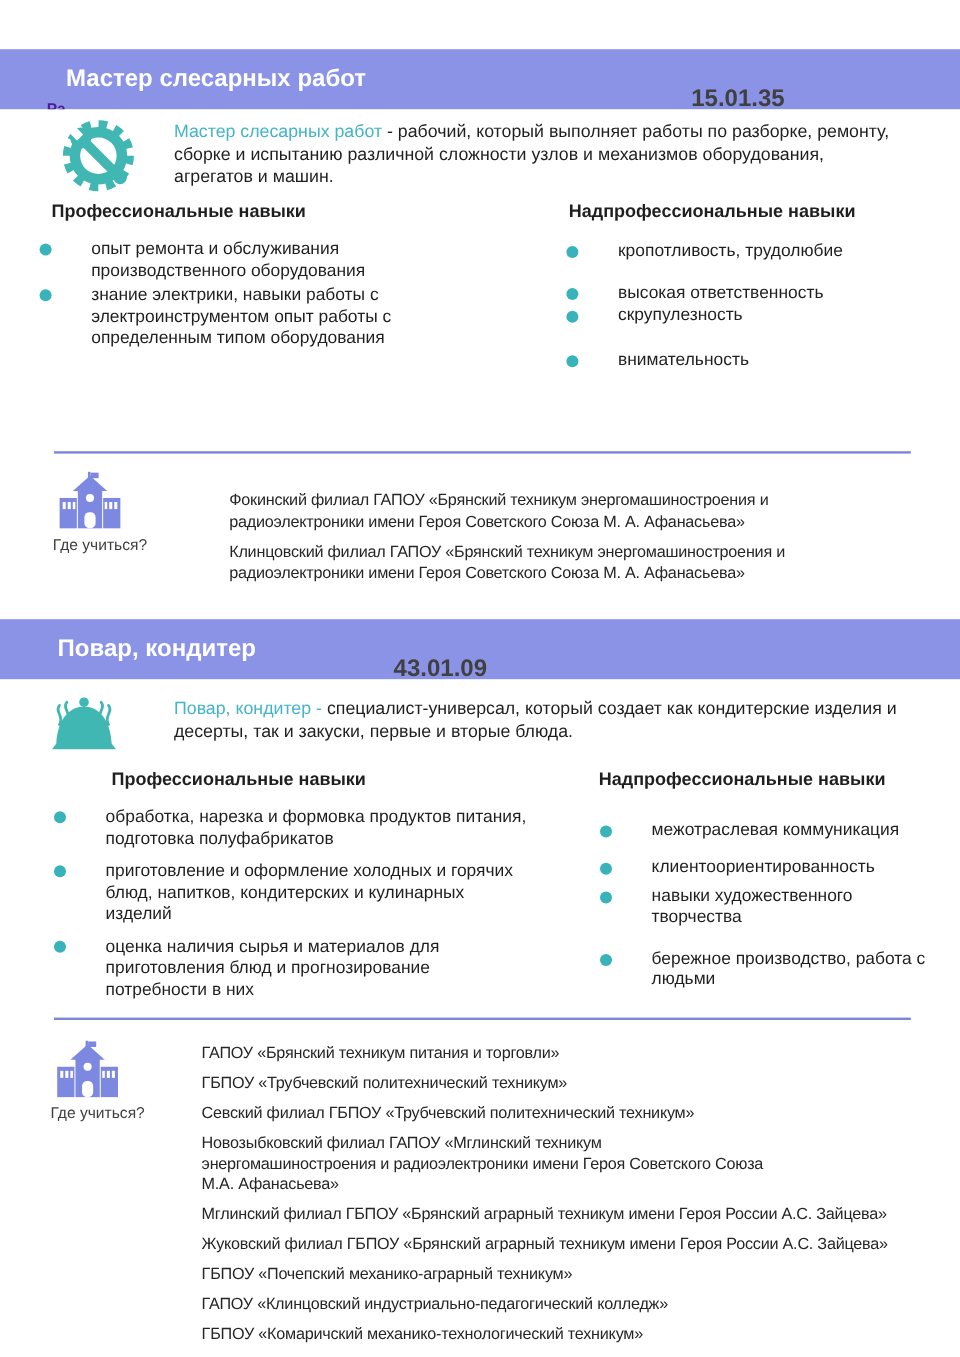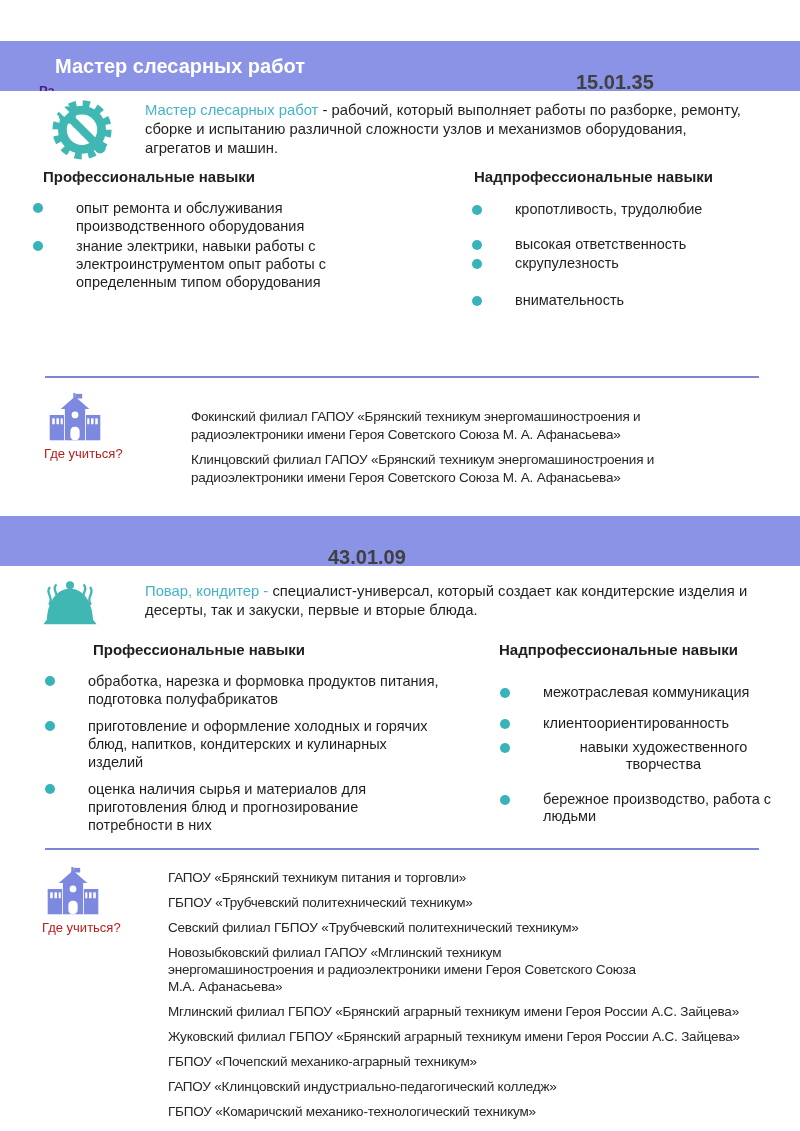--- a/index.html
+++ b/index.html
@@ -45,31 +45,31 @@
   .s1-supra .skill-text{line-height:17px;}
   .s1-supra .skill:nth-child(1){margin-bottom:18px;}
   .s1-supra .skill:nth-child(3){margin-bottom:20px;}
 
   .s2-prof{left:45px;top:672px;width:397px;}
   .s2-prof .skill{margin-bottom:9px;}
   .s2-supra{left:500px;top:684px;width:284px;}
   .s2-supra .skill-text{line-height:17px;}
   .s2-supra .skill:nth-child(1){margin-bottom:14px;}
   .s2-supra .skill:nth-child(2){margin-bottom:7px;}
-  .s2-supra .skill:nth-child(3){margin-bottom:18px;text-align:center;}
+  .s2-supra .skill:nth-child(3){margin-bottom:18px;}
 
   
   .divider{position:absolute;left:45px;width:714px;height:2px;background:#7b86d8;}
   .s1-div{top:376px;}
   .s2-div{top:848px;}
 
   .study-icon{position:absolute;}
   .s1-study-icon{left:48px;top:393px;}
   .s2-study-icon{left:46px;top:867px;}
-  .study-caption{position:absolute;font-size:13px;color:#b91c1c;white-space:nowrap;}
+  .study-caption{position:absolute;font-size:13px;color:#404040;white-space:nowrap;}
   .s1-caption{left:44px;top:446px;}
   .s2-caption{left:42px;top:920px;}
 
   .inst-list{position:absolute;}
   .inst-list p{margin:0 0 8px 0;font-size:13.5px;line-height:17.5px;color:#262626;letter-spacing:-0.2px;}
   .s1-inst{left:191px;top:392px;width:555px;margin-top:16px;}
   .s2-inst{left:168px;top:869px;width:608px;}
   .s2-inst p{line-height:17px;}
   .s2-inst p:nth-child(4){max-width:478px;}
 </style>
@@ -158,20 +158,21 @@
     </svg>
   </div>
   <div class="study-caption s1-caption">Где учиться?</div>
 
   <div class="inst-list s1-inst">
     <p>Фокинский филиал ГАПОУ «Брянский техникум энергомашиностроения и радиоэлектроники имени Героя Советского Союза М. А. Афанасьева»</p>
     <p>Клинцовский филиал ГАПОУ «Брянский техникум энергомашиностроения и радиоэлектроники имени Героя Советского Союза М. А. Афанасьева»</p>
   </div>
 
   <header class="bar s2-bar">
+    <span class="bar-title">Повар, кондитер</span>
     <span class="bar-code s2-code">43.01.09</span>
   </header>
 
   <div class="icon-box s2-icon">
     <svg width="64" height="59" viewBox="0 0 72 66" aria-hidden="true">
       <circle cx="36" cy="9" r="4.5" fill="#41b7b4"></circle>
       <path d="M36 13 C 21 13, 11 27, 10 48 L 6 53 L 66 53 L 62 48 C 61 27, 51 13, 36 13 Z" fill="#41b7b4"></path>
       <g fill="none" stroke="#41b7b4" stroke-width="2.6" stroke-linecap="round">
         <path d="M13 12 c -5 6, 5 10, 0 18"></path>
         <path d="M20 9 c -5 6, 5 10, 0 18"></path>

